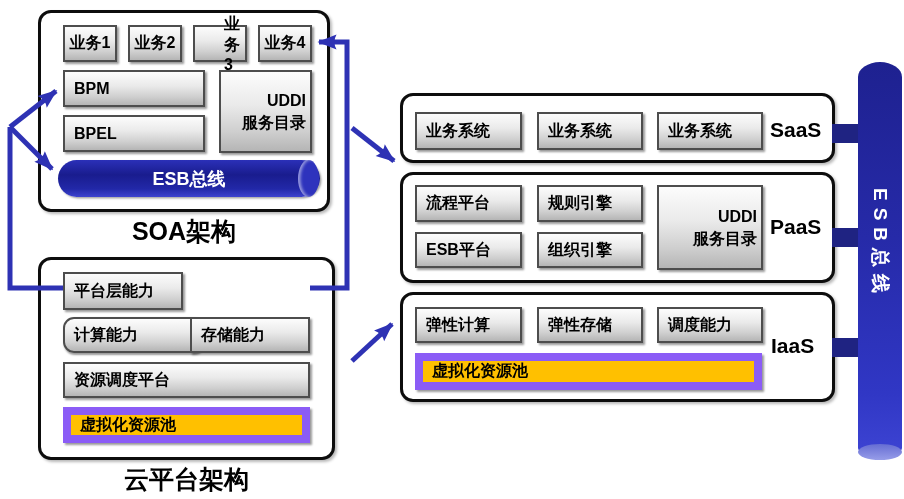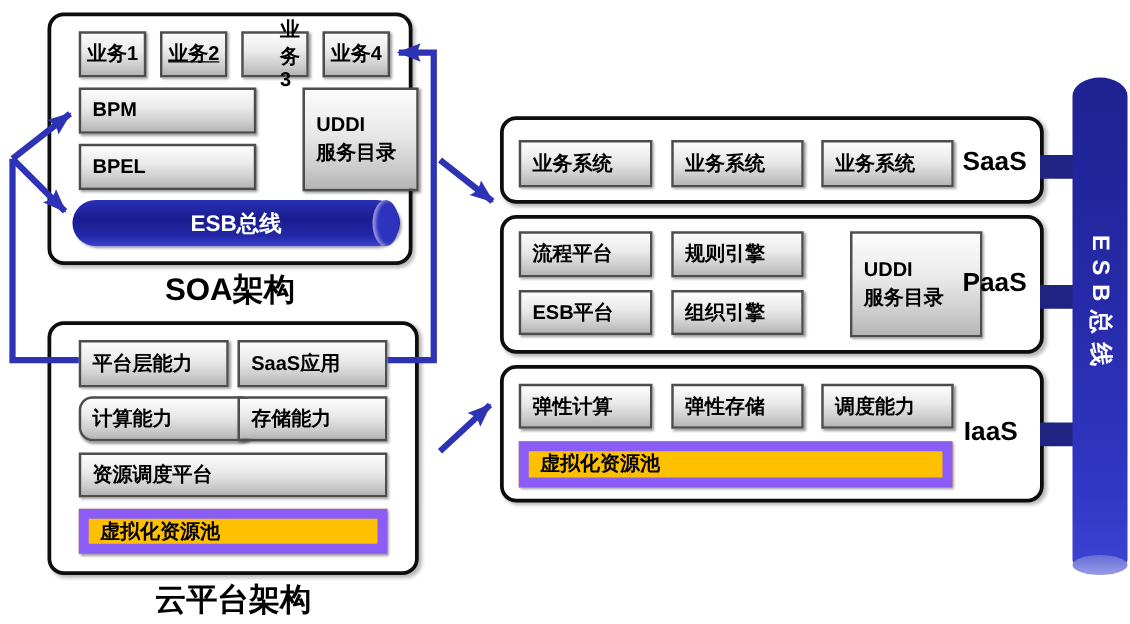--- a/index.html
+++ b/index.html
@@ -8,21 +8,21 @@
   
   .frame{position:absolute;background:#fff;border:3.5px solid #0d0d0d;border-radius:13px;
          box-shadow:2px 2px 3px rgba(0,0,0,.28);box-sizing:border-box;z-index:1;}
   
   .gb{position:absolute;box-sizing:border-box;border:2px solid #4d4d4d;
       background:linear-gradient(180deg,#fcfcfc 0%,#eaeaea 42%,#cfcfcf 75%,#b5b5b5 100%);
       box-shadow:1.5px 1.5px 2px rgba(0,0,0,.4);
       display:flex;align-items:center;padding:0 4px 0 9px;
       font-weight:bold;font-size:16px;color:#000;z-index:2;}
   .gb.center{justify-content:center;padding:0 2px;}
-  .gb.two-line{flex-direction:column;align-items:flex-start;justify-content:center;line-height:1.35;margin-left:23px;}
+  .gb.two-line{flex-direction:column;align-items:flex-end;justify-content:center;line-height:1.35;}
   
   .ob{position:absolute;box-sizing:border-box;border:8px solid #8b5cf6;background:#FFC000;
       box-shadow:1.5px 1.5px 2px rgba(0,0,0,.4);display:flex;align-items:center;
       padding:0 4px 0 9px;font-weight:bold;font-size:16px;color:#000;z-index:2;}
   .title{position:absolute;text-align:center;font-size:25px;font-weight:600;color:#000;z-index:2;}
   .layer-label{position:absolute;font-size:21px;font-weight:600;color:#000;z-index:2;}
   
   .hcyl{position:absolute;left:58px;top:160px;width:262px;height:37px;border-radius:19px;
         background:linear-gradient(180deg,#2b30b8 0%,#191c8e 40%,#2228a8 78%,#3d43cf 100%);
         display:flex;align-items:center;justify-content:center;color:#fff;font-weight:bold;
@@ -43,21 +43,21 @@
 </style>
 </head>
 <body>
 
 <div class="stage">
 
   <div class="frame" style="left:38px;top:10px;width:292px;height:202px;"></div>
   <div class="gb center" style="left:63px;top:25px;width:54px;height:37px;">
       <span>业务1</span>
     </div>
-  <div class="gb center" style="left:128px;top:25px;width:54px;height:37px;text-decoration:underline;">
+  <div class="gb center" style="left:128px;top:25px;width:54px;height:37px;">
       <span>业务2</span>
     </div>
   <div class="gb center" style="left:193px;top:25px;width:54px;height:37px;padding-left:29px;">
       <span>业务3</span>
     </div>
   <div class="gb center" style="left:258px;top:25px;width:54px;height:37px;">
       <span>业务4</span>
     </div>
   <div class="gb" style="left:63px;top:70px;width:142px;height:37px;">
       <span>BPM</span>
@@ -71,23 +71,20 @@
   </div>
   <div class="hcyl">
     <span class="cap"></span>
     <span style="position:relative;">ESB总线</span>
   </div>
   <div class="title" style="left:38px;top:215px;width:292px;">SOA架构</div>
 
   <div class="frame" style="left:38px;top:257px;width:297px;height:203px;"></div>
   <div class="gb" style="left:63px;top:272px;width:120px;height:38px;">
       <span>平台层能力</span>
-    </div>
-  <div class="gb" style="left:190px;top:272px;width:120px;height:38px;">
-      <span>SaaS应用</span>
     </div>
   <div class="gb" style="left:63px;top:317px;width:140px;height:36px;border-radius:11px;">
       <span>计算能力</span>
     </div>
   <div class="gb" style="left:190px;top:317px;width:120px;height:36px;">
       <span>存储能力</span>
     </div>
   <div class="gb" style="left:63px;top:362px;width:247px;height:36px;">
       <span>资源调度平台</span>
     </div>

